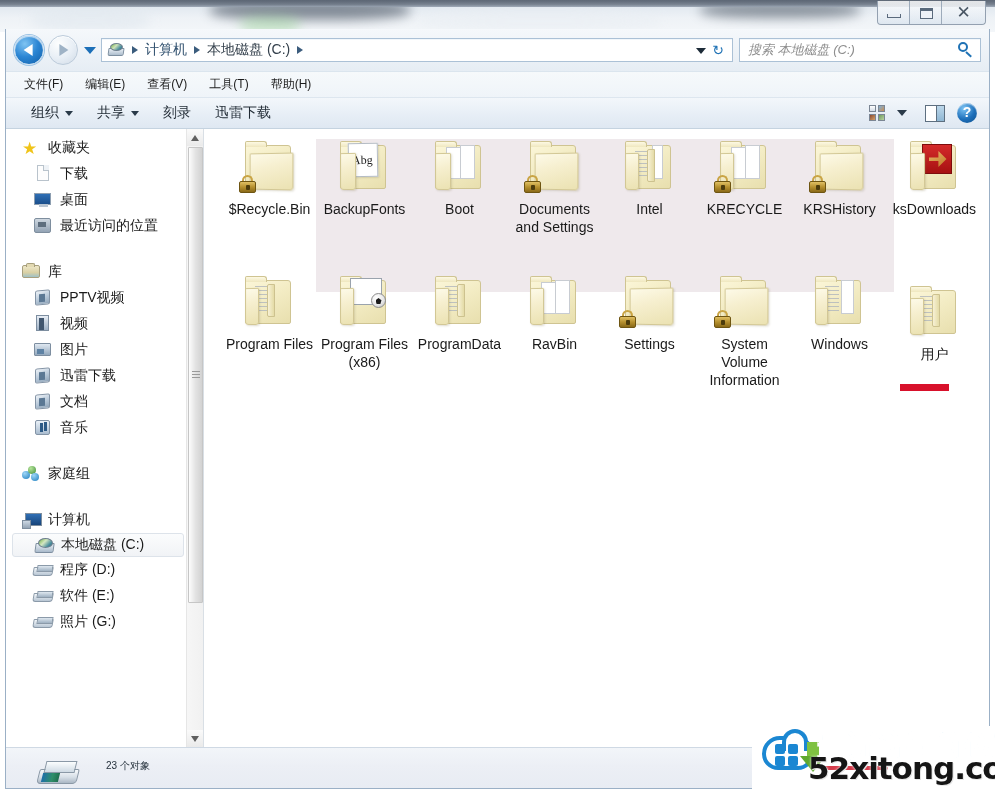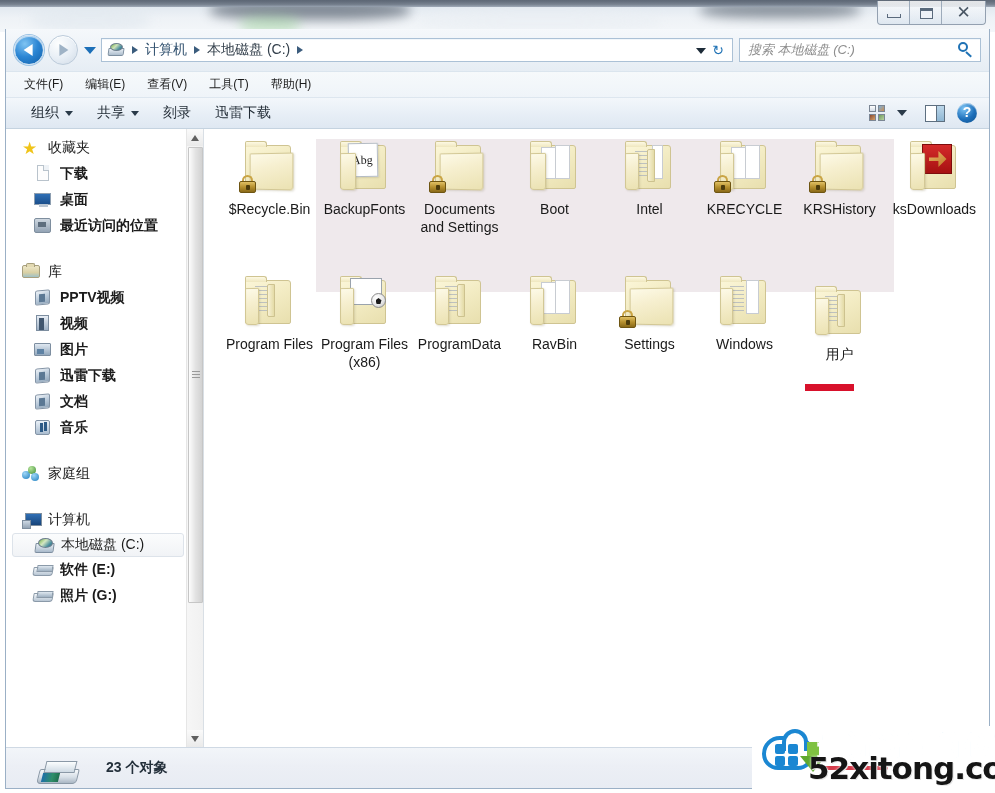--- a/index.html
+++ b/index.html
@@ -300,21 +300,21 @@
   }
   .np-list { position: absolute; left: 0; top: 0; width: 180px; }
   .np-group { margin-top: 6px; }
   .np-row {
     display: flex; align-items: center; height: 26px; padding-left: 20px;
     font-size: 14px; color: #1b1b1b; white-space: nowrap;
   }
   .np-row.head { font-weight: normal; padding-left: 14px; }
   .np-row .ico { flex: 0 0 auto; width: 22px; height: 18px; margin-right: 6px; position: relative; }
   .np-row .lbl { overflow: hidden; }
-  .np-row.child { padding-left: 26px; font-weight: bold; }
+  .np-row.child { padding-left: 26px; }
   .np-row.selected {
     background: linear-gradient(180deg,#fbfcfd,#f1f3f6);
     border: 1px solid #dde3ea; border-radius: 3px;
     margin-left: 6px; width: 172px; padding-left: 20px; height: 24px;
   }
   .np-gap { height: 14px; }
 
   
   .ic-star { position:absolute; left:2px; top:1px; width:0; height:0;
     color:#f0c419; font-size:17px; line-height:17px; }
@@ -533,21 +533,21 @@
     background: linear-gradient(180deg,#fbfdfe,#cfdae4);
     border: 1px solid #8a98a6; transform: skewX(-14deg);
   }
   .sb-ico .d-bar {
     position: absolute; left: 6px; top: 13px; width: 17px; height: 9px;
     background: linear-gradient(90deg,#1d6fa8 0%, #2f8f6a 60%, #1f6f4f 100%);
     transform: skewX(-14deg);
   }
   .sb-text {
     position: absolute; left: 100px; top: 11px;
-    font-size: 14px; color: #24303b; font-weight: bold;
+    font-size: 10px; color: #24303b;
   }
 
   
   .watermark {
     position: absolute; left: 752px; top: 726px; width: 243px; height: 67px;
     background: #ffffff;
     overflow: hidden;
   }
   .wm-cloud {
     position: absolute; left: 10px; top: 8px; width: 54px; height: 40px;
@@ -804,20 +804,26 @@
             <div class="np-row selected">
               <span class="ico">
                   <span class="ic-hdd-c"></span>
                 </span>
               <span class="lbl">本地磁盘 (C:)</span>
             </div>
             <div class="np-row child">
               <span class="ico">
                   <span class="ic-hdd"></span>
                 </span>
+              <span class="lbl">程序 (D:)</span>
+            </div>
+            <div class="np-row child">
+              <span class="ico">
+                  <span class="ic-hdd"></span>
+                </span>
               <span class="lbl">软件 (E:)</span>
             </div>
             <div class="np-row child">
               <span class="ico">
                   <span class="ic-hdd"></span>
                 </span>
               <span class="lbl">照片 (G:)</span>
             </div>
           </div>
         </div>
@@ -856,38 +862,38 @@
                 </div>
               <div class="f-front" style="left:6px;width:16px;"></div>
             </div>
             <div class="fname">BackupFonts</div>
           </div>
 
           <div class="cell">
             <div class="folder">
               <div class="f-back"></div>
                 <div class="f-tab"></div>
+              <div class="f-paper p1"></div>
+                <div class="f-paper p2"></div>
+              <div class="f-front" style="left:6px;width:16px;"></div>
+            </div>
+            <div class="fname">Boot</div>
+          </div>
+
+          <div class="cell">
+            <div class="folder">
+              <div class="f-back"></div>
+                <div class="f-tab"></div>
                 <div class="f-front"></div>
               <div class="lock">
                 <span class="shackle"></span>
                   <span class="body"></span>
               </div>
             </div>
             <div class="fname">Documents and Settings</div>
-          </div>
-
-          <div class="cell">
-            <div class="folder">
-              <div class="f-back"></div>
-                <div class="f-tab"></div>
-              <div class="f-paper p1"></div>
-                <div class="f-paper p2"></div>
-              <div class="f-front" style="left:6px;width:16px;"></div>
-            </div>
-            <div class="fname">Boot</div>
           </div>
 
           <div class="cell">
             <div class="folder">
               <div class="f-back"></div>
                 <div class="f-tab"></div>
               <div class="f-lines"></div>
               <div class="f-paper p2" style="width:11px;left:33px;"></div>
               <div class="f-front" style="left:6px;width:14px;"></div>
               <div class="f-spine" style="left:28px;width:8px;top:10px;height:33px;"></div>
@@ -986,20 +992,32 @@
                 <div class="f-tab"></div>
                 <div class="f-front"></div>
               <div class="lock">
                 <span class="shackle"></span>
                   <span class="body"></span>
               </div>
             </div>
             <div class="fname">Settings</div>
           </div>
 
+          <div class="cell">
+            <div class="folder">
+              <div class="f-back"></div>
+                <div class="f-tab"></div>
+                <div class="f-front"></div>
+              <div class="lock">
+                <span class="shackle"></span>
+                  <span class="body"></span>
+              </div>
+            </div>
+            <div class="fname">System Volume Information</div>
+          </div>
 
           <div class="cell">
             <div class="folder">
               <div class="f-back"></div>
                 <div class="f-tab"></div>
               <div class="f-lines"></div>
               <div class="f-paper p2" style="width:13px;left:32px;"></div>
               <div class="f-front" style="left:6px;width:13px;"></div>
             </div>
             <div class="fname">Windows</div>

